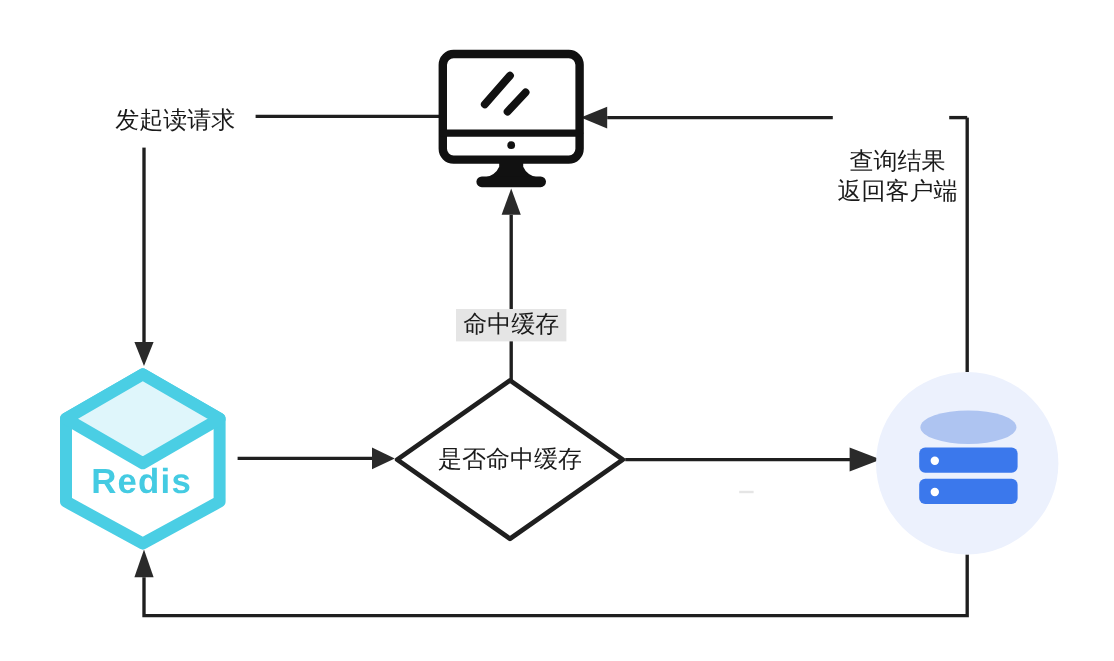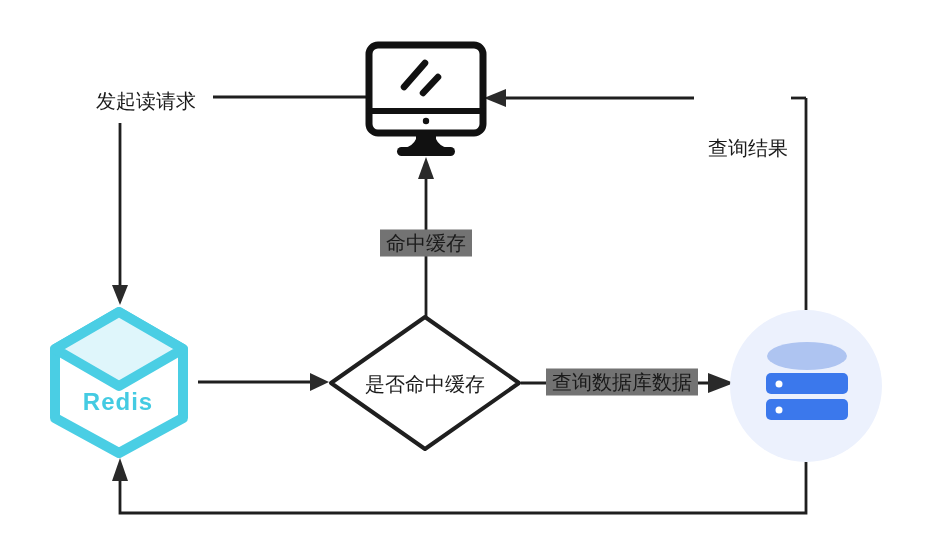--- a/index.html
+++ b/index.html
@@ -6,25 +6,25 @@
   .stage{
     position:relative;width:928px;height:551px;background:#ffffff;
     font-family:"Liberation Sans",sans-serif;overflow:hidden;
   }
   .stage svg{position:absolute;left:0;top:0;}
   .label{
     position:absolute;transform:translate(-50%,-50%);
     text-align:center;font-size:20px;line-height:25px;color:#1a1a1a;
     white-space:nowrap;
   }
-  .label.bg{background:#737373;padding:1px 6px;}
+  .label.bg{background:#e5e5e5;padding:1px 6px;margin-top:28px;}
   .label span{display:block;}
   .redis-word{
     position:absolute;transform:translate(-50%,-50%);
-    font-weight:bold;font-size:24px;letter-spacing:1px;color:#44cbe2;
+    font-weight:bold;font-size:29px;letter-spacing:1px;color:#44cbe2;
   }
   .decision-label{font-size:20px;}
 </style>
 </head>
 <body>
 
 <div class="stage">
 
   <svg width="928" height="551" viewBox="0 0 928 551">
 
@@ -75,28 +75,28 @@
       <circle cx="779" cy="410" r="3.5" fill="#ffffff"></circle>
     </g>
   </svg>
 
   <div class="label" style="left:146px;top:101px;">
     <span>发起读请求</span>
   </div>
 
   <div class="label" style="left:748px;top:100px;margin-top:48px;">
     <span>查询结果</span>
+    <span>返回客户端</span>
   </div>
 
   <div class="label bg" style="left:426px;top:243px;">
     <span>命中缓存</span>
   </div>
 
   <div class="label bg" style="left:622px;top:382px;">
-    <span>查询数据库数据</span>
   </div>
 
 
   <div class="label decision-label" style="left:425px;top:384px;">
     <span>是否命中缓存</span>
   </div>
 
   <div class="redis-word" style="left:118px;top:402px;">Redis</div>
 
 </div>

